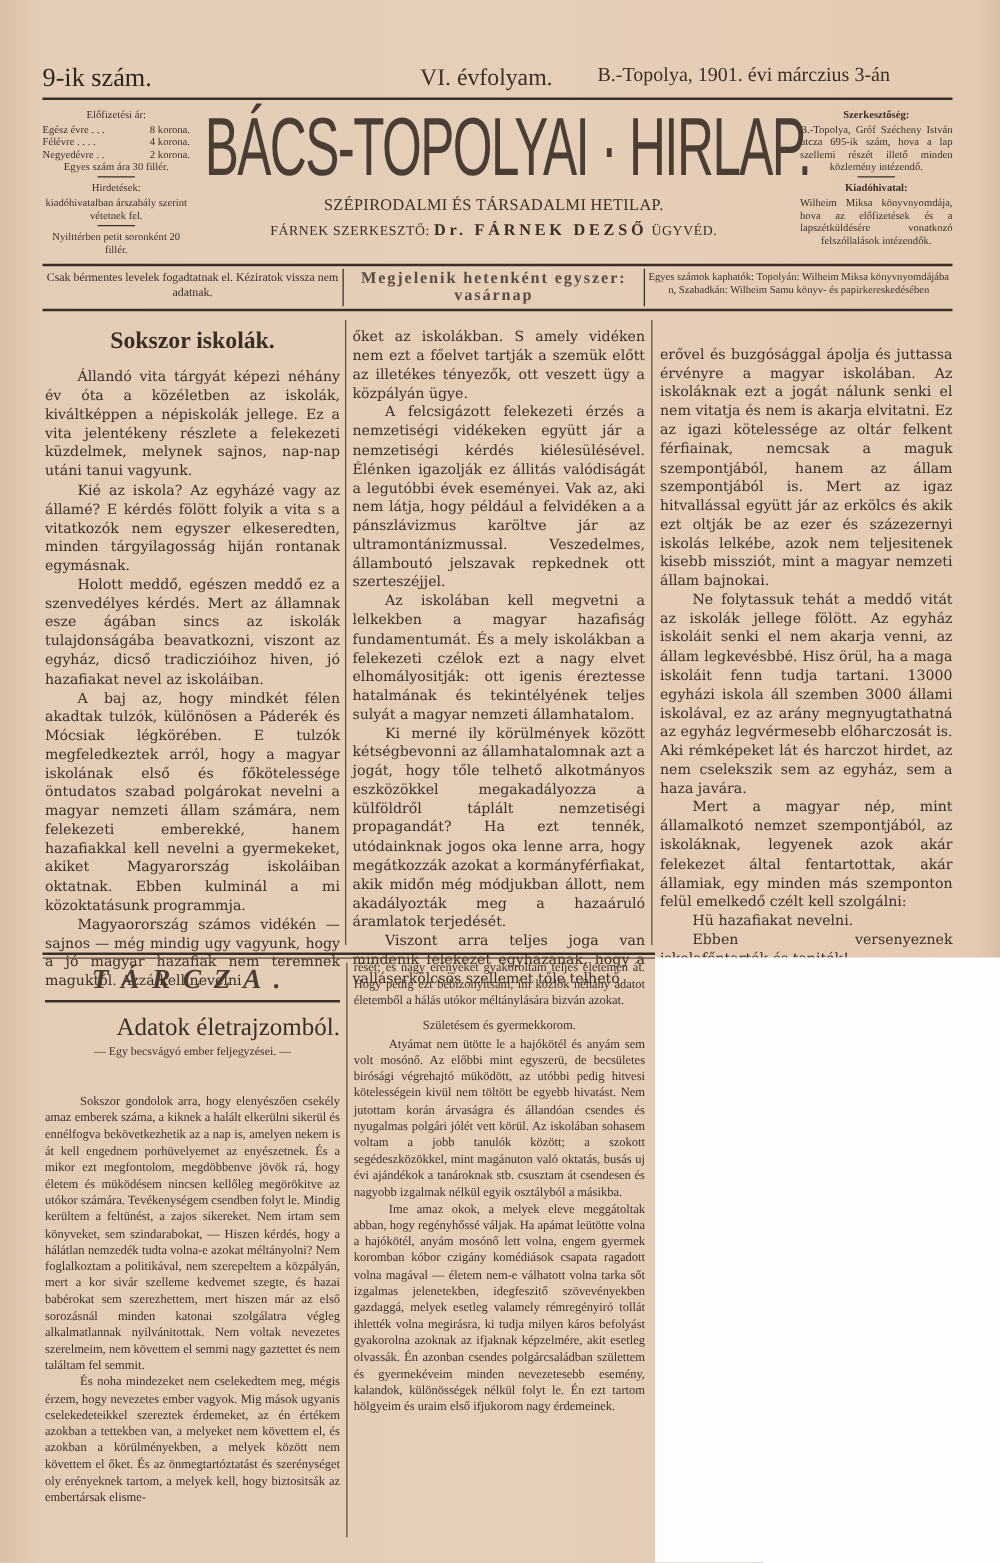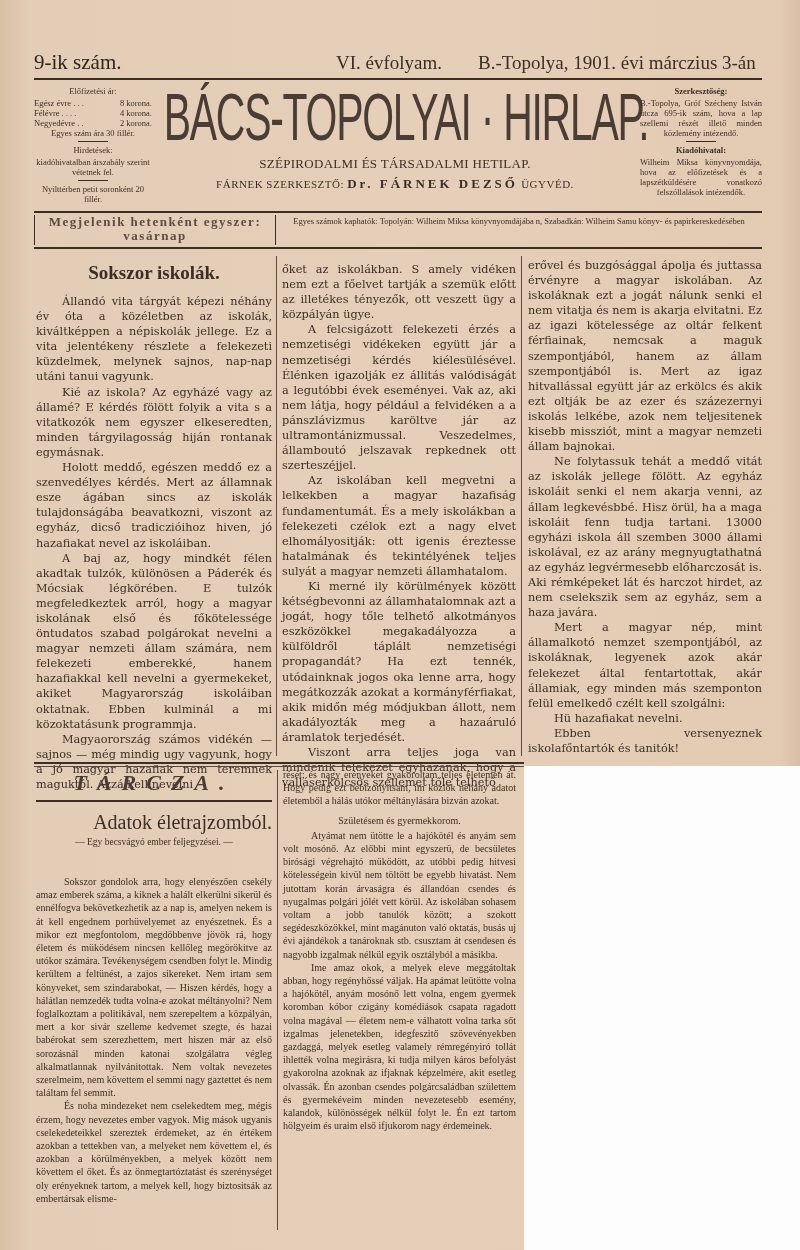--- a/index.html
+++ b/index.html
@@ -4,21 +4,21 @@
 <style>
   html,body{margin:0;padding:0;}
   body{width:800px;height:1250px;background:#e2c9b1;position:relative;overflow:hidden;
        font-family:"DejaVu Serif","Liberation Serif",serif;color:#3b2e26;}
   .page{position:absolute;left:0;top:0;width:800px;height:1250px;
         background:linear-gradient(90deg,#d9bfa6 0,#e4cdb6 30px,#e6cfb9 400px,#e3cab3 780px,#d8bea6 800px);}
   .blank{position:absolute;left:524px;top:766px;width:276px;height:484px;background:#fdfdfd;}
   .topline{position:absolute;top:48px;left:34px;right:38px;height:30px;}
   .topline .issue{position:absolute;left:0;top:2px;font-size:21px;font-family:"Liberation Serif",serif;color:#2e2520;}
   .topline .volume{position:absolute;left:302px;top:4px;font-size:19px;font-family:"Liberation Serif",serif;}
-  .topline .date{position:absolute;left:444px;top:4px;font-size:19px;font-family:"Liberation Serif",serif;}
+  .topline .date{position:absolute;left:444px;top:4px;font-size:16px;font-family:"Liberation Serif",serif;}
   .rule{position:absolute;left:34px;right:38px;border-top:2px solid #3b2e26;}
   .rule.thin{border-top:1px solid #5a4a3e;}
   .leftbox{position:absolute;left:34px;top:86px;width:118px;font-size:8.5px;line-height:10px;text-align:center;font-family:"Liberation Serif",serif;}
   .leftbox .h{font-weight:normal;margin:0 0 2px;}
   .leftbox .row{display:flex;justify-content:space-between;text-align:left;}
   .leftbox .sep{width:30px;border-top:1px solid #3b2e26;margin:3px auto;}
   .mast{position:absolute;left:162px;top:84px;width:466px;text-align:center;}
   .mast .title{font-family:"Liberation Sans",sans-serif;font-size:66px;line-height:66px;letter-spacing:-2px;
                transform:scaleX(0.62);transform-origin:center;white-space:nowrap;color:#4a3d35;font-weight:normal;
                display:block;margin-left:-140px;margin-right:-140px;}
@@ -31,21 +31,21 @@
   .rightbox .sep{width:30px;border-top:1px solid #3b2e26;margin:3px auto;}
   .notices{position:absolute;top:215px;left:34px;right:38px;height:30px;display:flex;font-family:"Liberation Serif",serif;}
   .notices .n1{width:240px;font-size:9.5px;line-height:12px;text-align:center;padding-top:2px;}
   .notices .n2{width:240px;border-left:1px solid #3b2e26;border-right:1px solid #3b2e26;font-size:13px;line-height:14px;text-align:center;letter-spacing:1.5px;font-weight:bold;color:#5a4c42;}
   .notices .n3{flex:1;font-size:8.5px;line-height:10px;text-align:center;padding-top:1px;}
   .col{position:absolute;font-size:11.3px;line-height:15.1px;text-align:justify;font-family:"DejaVu Serif",serif;color:#3b2e26;}
   .col p{margin:0;text-indent:26px;}
   .col p.noind{text-indent:0;}
   .col1{left:36px;top:262px;width:236px;}
   .col2{left:282px;top:262px;width:234px;}
-  .col3{left:528px;top:258px;width:234px;}
+  .col3{left:528px;top:276px;width:234px;}
   .vline{position:absolute;border-left:1px solid #5a4a3e;}
   .arttitle{text-align:center;font-size:19px;line-height:22px;margin:0 0 10px;font-family:"Liberation Serif",serif;}
   .tarcza{position:absolute;left:36px;top:768px;width:236px;font-family:"Liberation Serif",serif;}
   .tarcza .label{text-align:center;font-size:22px;letter-spacing:10px;font-weight:bold;font-style:italic;color:#4a3c33;height:30px;line-height:30px;}
   .tarcza .title{text-align:right;font-size:20px;line-height:24px;margin-top:8px;}
   .tarcza .kicker{text-align:center;font-size:9.5px;margin:3px 0 2px;}
   .fcol{position:absolute;font-size:10px;line-height:13.2px;text-align:justify;font-family:"Liberation Serif",serif;color:#3a2d25;}
   .fcol p{margin:0;text-indent:28px;}
   .fcol p.noind{text-indent:0;}
   .fcol .sub{text-align:center;text-indent:0;margin:6px 0 2px;}
@@ -100,20 +100,21 @@
     <div class="h">Szerkesztőség:</div>
     <p>B.-Topolya, Gróf Szécheny István utcza 695-ik szám, hova a lap szellemi részét illető minden közlemény intézendő.</p>
     <div class="sep"></div>
     <div class="h">Kiadóhivatal:</div>
     <p>Wilheim Miksa könyvnyomdája, hova az előfizetések és a lapszétküldésére vonatkozó felszóllalások intézendők.</p>
   </div>
 
   <div class="rule" style="top:211px;"></div>
 
   <div class="notices">
+    <div class="n1">Csak bérmentes levelek fogadtatnak el. Kéziratok vissza nem adatnak.</div>
     <div class="n2">Megjelenik hetenként egyszer: vasárnap</div>
     <div class="n3">Egyes számok kaphatók: Topolyán: Wilheim Miksa könyvnyomdájába n, Szabadkán: Wilheim Samu könyv- és papirkereskedésében</div>
   </div>
   <div class="rule" style="top:247px;"></div>
 
   <div class="vline" style="left:276px;top:256px;height:500px;"></div>
   <div class="vline" style="left:521px;top:256px;height:500px;"></div>
   <div class="vline" style="left:277px;top:770px;height:460px;"></div>
 
   <div class="col col1">

